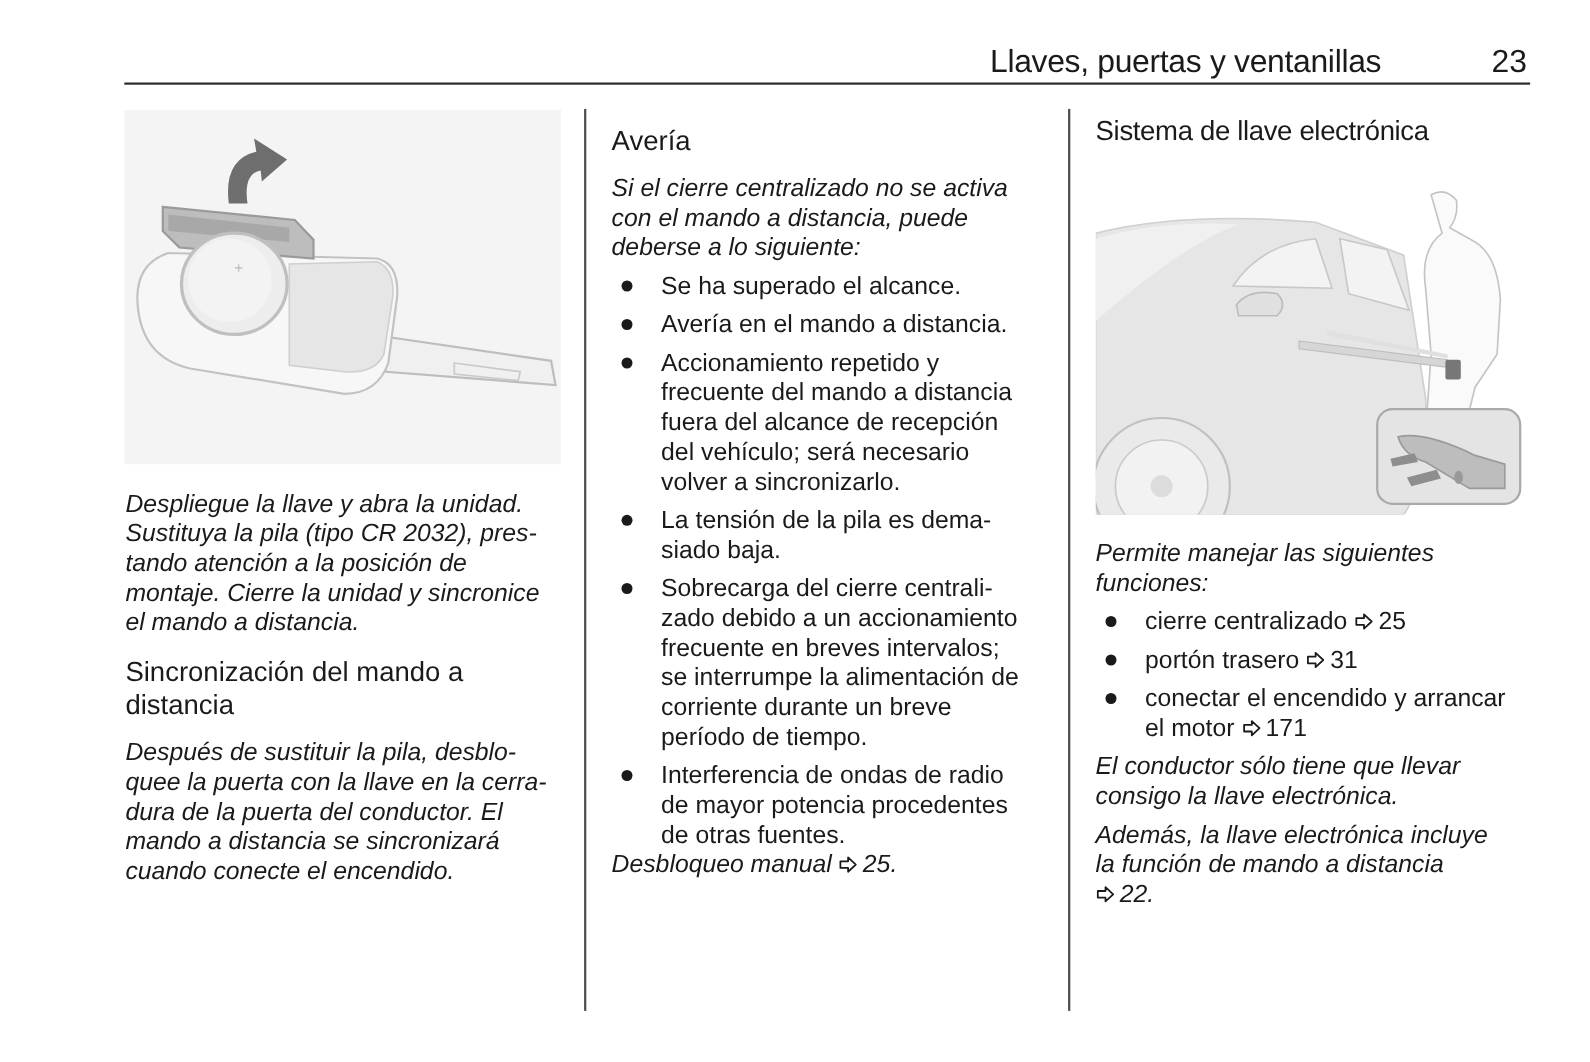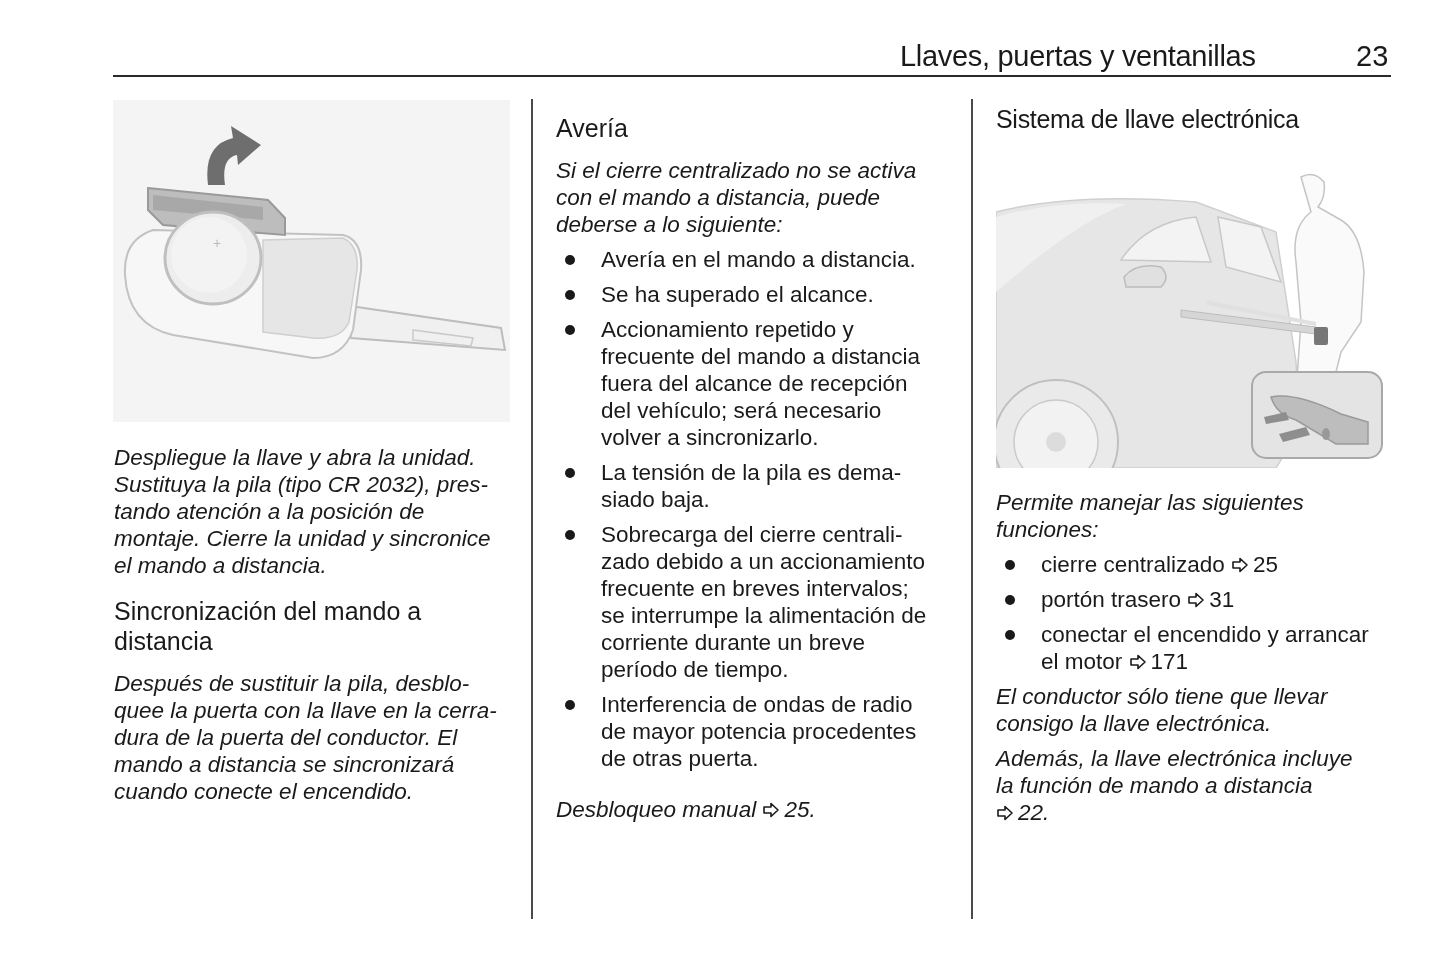--- a/index.html
+++ b/index.html
@@ -78,45 +78,45 @@
 
 <div class="col" style="left:556px; top:113px; width:400px;">
   <h2 class="h2">Avería</h2>
   <p class="body-text" style="margin-top:14px;">
     <span>Si el cierre centralizado no se activa</span><br>
     <span>con el mando a distancia, puede</span><br>
     <span>deberse a lo siguiente:</span>
   </p>
   <ul class="bullets">
     <li><span class="dot"></span>
+      <span>Se ha superado el alcance.</span></li>
+    <li><span class="dot"></span>
       <span>Avería en el mando a distancia.</span></li>
-    <li><span class="dot"></span>
-      <span>Se ha superado el alcance.</span></li>
     <li><span class="dot"></span>
       <span>Accionamiento repetido y</span><br>
       <span>frecuente del mando a distancia</span><br>
       <span>fuera del alcance de recepción</span><br>
       <span>del vehículo; será necesario</span><br>
       <span>volver a sincronizarlo.</span></li>
     <li><span class="dot"></span>
       <span>La tensión de la pila es dema-</span><br>
       <span>siado baja.</span></li>
     <li><span class="dot"></span>
       <span>Sobrecarga del cierre centrali-</span><br>
       <span>zado debido a un accionamiento</span><br>
       <span>frecuente en breves intervalos;</span><br>
       <span>se interrumpe la alimentación de</span><br>
       <span>corriente durante un breve</span><br>
       <span>período de tiempo.</span></li>
     <li><span class="dot"></span>
       <span>Interferencia de ondas de radio</span><br>
       <span>de mayor potencia procedentes</span><br>
-      <span>de otras puerta.</span></li>
+      <span>de otras fuentes.</span></li>
   </ul>
-  <p class="body-text" style="margin-top:24px;">
+  <p class="body-text" style="margin-top:0;">
     <span>Desbloqueo manual</span>
     <span class="xref">
       <svg class="xref-icon" viewBox="0 0 18 16">
           <path d="M2 5 H9 V1.5 L16 8 L9 14.5 V11 H2 Z" fill="none" stroke="#1a1a1a" stroke-width="1.6" stroke-linejoin="round"></path>
         </svg><span>25.</span>
     </span>
   </p>
 </div>
 
 <div>

